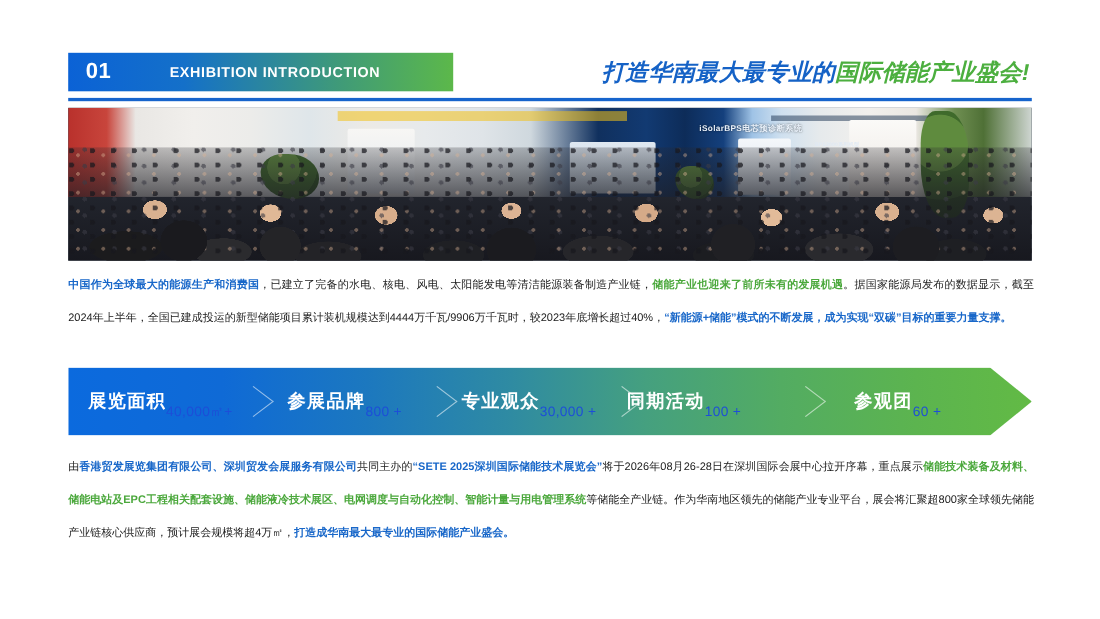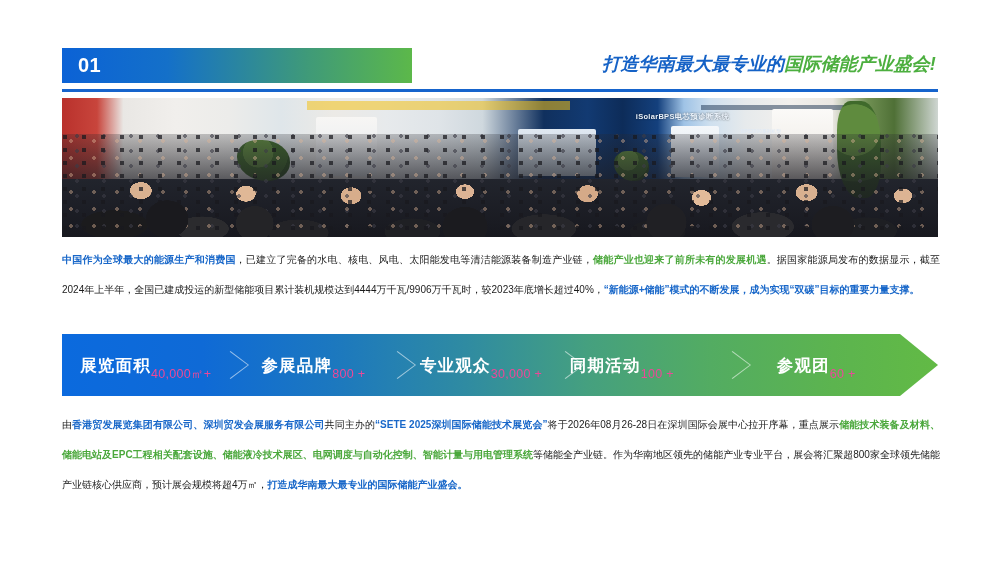--- a/index.html
+++ b/index.html
@@ -47,21 +47,21 @@
     color: #ffffff;
     font-size: 13px;
     font-weight: bold;
     letter-spacing: 0.6px;
   }
 
   #header-tagline {
     position: absolute;
     right: 64px;
     top: 52px;
-    font-size: 18px;
+    font-size: 21px;
     font-weight: bold;
     font-style: italic;
     letter-spacing: 0.2px;
     white-space: nowrap;
     margin-left: 36px;
   }
   #header-tagline .t-blue { color: #1562c6; }
   #header-tagline .t-green { color: #4caf3f; }
 
   #header-rule {
@@ -242,21 +242,21 @@
     justify-content: center;
   }
   .stat-cell .s-label {
     color: #ffffff;
     font-size: 16.5px;
     font-weight: bold;
     letter-spacing: 1.2px;
     line-height: 21px;
   }
   .stat-cell .s-value {
-    color: #ec4899;
+    color: #1d4ed8;
     font-size: 12.5px;
     letter-spacing: .3px;
     line-height: 19px;
     margin-top: 18px;
   }
   .chev {
     position: absolute;
     top: 2px;
     height: 58px;
     width: 26px;
@@ -270,20 +270,21 @@
     border-top: 1.4px solid rgba(255,255,255,.55);
     border-right: 1.4px solid rgba(255,255,255,.55);
     transform: translateY(-50%) rotate(45deg) skew(-8deg, -8deg);
   }
 </style>
 </head>
 <body>
 
 <div id="section-header">
   <span class="num">01</span>
+  <span class="en">EXHIBITION INTRODUCTION</span>
 </div>
 
 <div id="header-tagline">
   <span class="t-blue">打造华南最大最专业的</span><span class="t-green">国际储能产业盛会!</span>
 </div>
 
 <div id="header-rule"></div>
 
 <div id="hall-photo">
   <div class="ph-layer">

